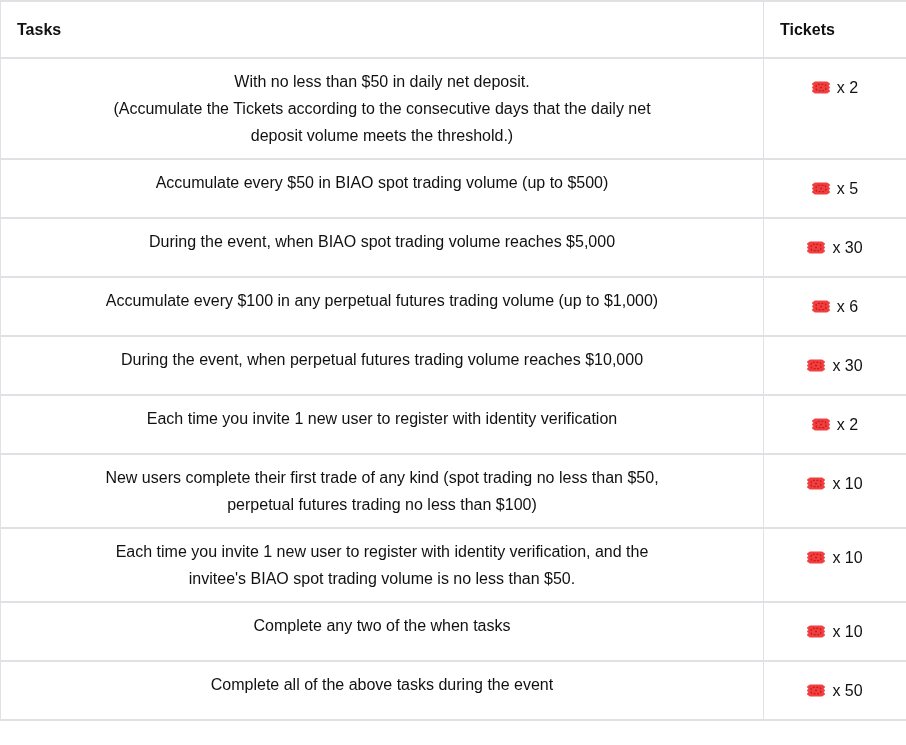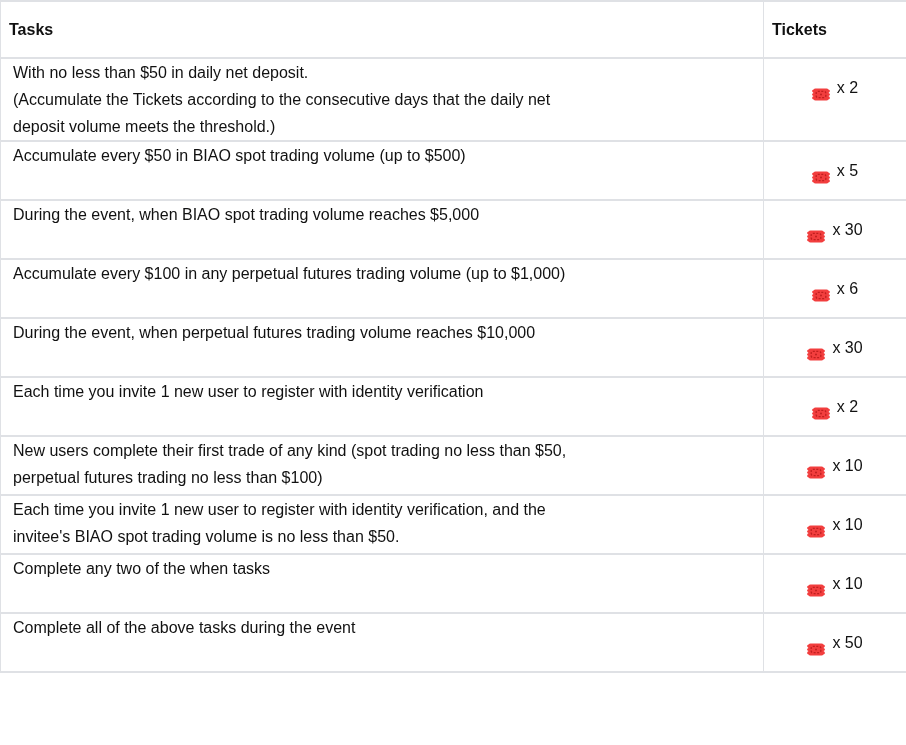--- a/index.html
+++ b/index.html
@@ -31,41 +31,41 @@
   .tasks-table th,
   .tasks-table td {
     border: 1px solid var(--border-gray);
     border-top-width: 2px;
     border-bottom-width: 2px;
     font-size: 16px;
     vertical-align: top;
   }
   .tasks-table th {
     font-weight: bold;
-    padding: 14px 8px;
+    padding: 14px 16px;
     line-height: 27px;
     white-space: nowrap;
   }
   th.col-tasks { text-align: left; }
   th.col-tickets { text-align: left; }
   td.task-cell {
-    padding: 0 12px;
+    padding: 9px 12px;
     line-height: 27px;
     white-space: pre-line;
-    text-align: left;
+    text-align: center;
   }
   td.ticket-cell {
     padding: 15px 6px;
     line-height: 27px;
     text-align: center;
     white-space: nowrap;
   }
   .ticket-wrap {
     display: inline-flex;
-    align-items: flex-end;
+    align-items: center;
     gap: 7px;
     height: 27px;
     vertical-align: top;
   }
   .ticket-svg { display: block; }
   .t-body, .t-bump { fill: var(--ticket-red); }
   .t-inner { fill: none; stroke: var(--ticket-red-dark); stroke-width: 1.3; }
   .t-dot { fill: var(--ticket-red-dark); }
 </style>
 </head>

